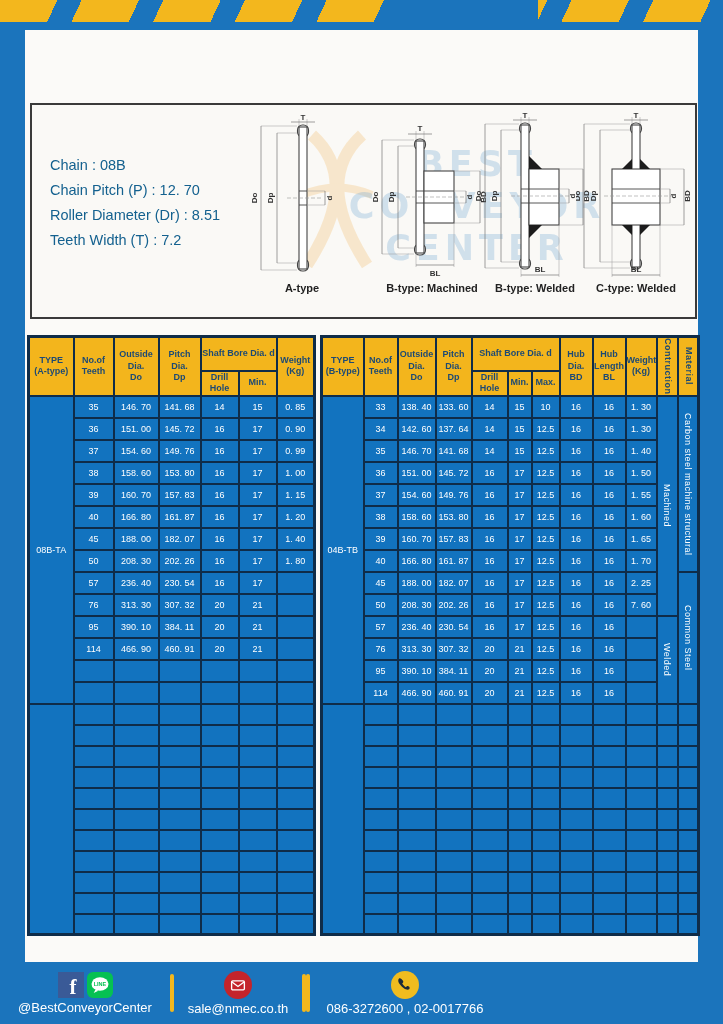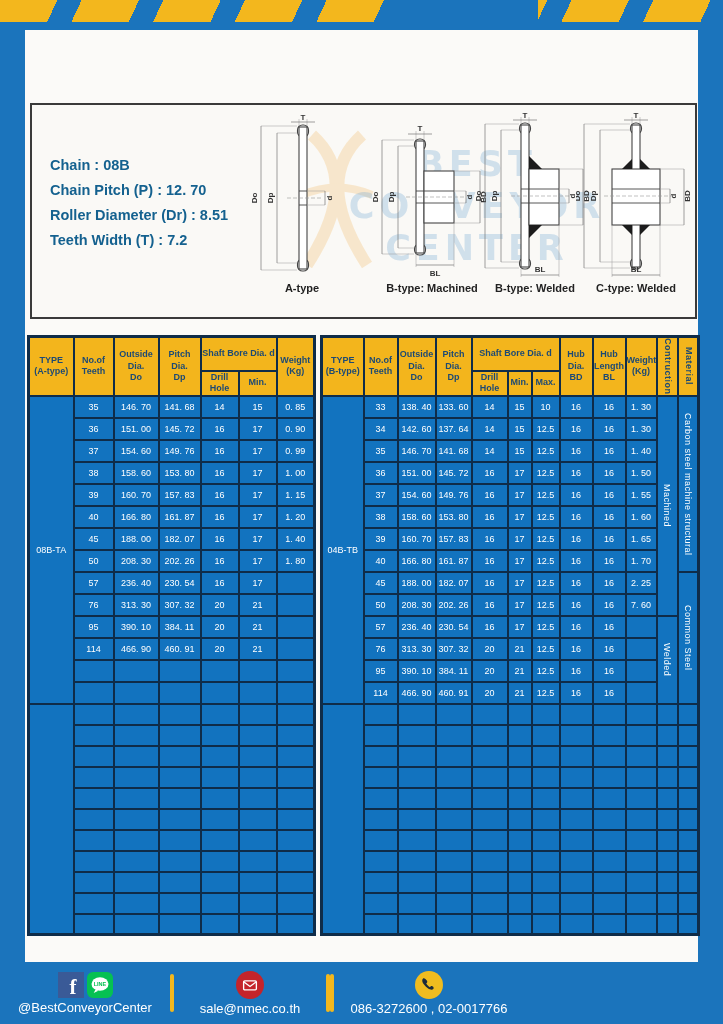--- a/index.html
+++ b/index.html
@@ -11,21 +11,21 @@
   .sheet{position:absolute;left:25px;top:30px;width:673px;height:932px;background:#fbfaf8}
   .title-banner{position:absolute;left:199px;top:38px;width:326px;height:50px;background:#f3b71d;
     display:flex;align-items:center;justify-content:center}
   .title-banner span{font-size:31px;font-weight:bold;color:#2d5f88;letter-spacing:.5px}
 
   .diagram-box{position:absolute;left:30px;top:103px;width:663px;height:212px;background:#faf9f6;border:2px solid #3a3a3a}
   .wm-logo{position:absolute;left:250px;top:20px;opacity:.20;z-index:0}
   .wm{position:absolute;left:300px;top:38px;width:290px;text-align:center;z-index:0}
   .wm div{font-size:35px;font-weight:bold;color:rgba(125,172,212,.33);letter-spacing:5px;line-height:42px;font-family:"DejaVu Sans",sans-serif}
   .specs{position:absolute;left:18px;top:48px;width:250px;z-index:2}
-  .spec-line{font-size:14.5px;font-weight:bold;color:#14618f;line-height:25px;white-space:nowrap}
+  .spec-line{font-size:14.5px;font-weight:normal;color:#14618f;line-height:25px;white-space:nowrap}
   .diag{position:absolute;top:8px;text-align:center;z-index:1}
   .diag svg{display:block;margin:0 auto}
   .diag-label{font-size:11px;font-weight:bold;color:#222;margin-top:1px}
   .diag.a{left:215px;width:110px}
   .diag.bm{left:340px;width:120px}
   .diag.bw{left:443px;width:120px}
   .diag.cw{left:544px;width:120px}
   .diag text{font:700 8px "Liberation Sans",sans-serif;fill:#333}
   .part{fill:#fff;stroke:#444;stroke-width:1.1}
   .dim{stroke:#777;stroke-width:.7;fill:none}
@@ -43,21 +43,21 @@
   .spec-table tbody tr{height:22px}
   .spec-table tbody.empty tr{height:21px}
   .vhead{writing-mode:vertical-rl;font-size:7.5px;letter-spacing:.5px;white-space:normal}
   .vcell{writing-mode:vertical-rl;font-size:8px;letter-spacing:.5px;color:#fff}
   .type-cell{font-size:9px;color:#fff}
   #table-a{left:27px;top:335px;width:286px}
   #table-b{left:320px;top:335px;width:377px}
 
   .footer{position:absolute;left:0;top:962px;width:723px;height:62px;background:#1b74bc;display:flex;align-items:center}
   .f-item{display:flex;flex-direction:column;align-items:center;justify-content:center;gap:2px}
-  .fw1{width:170px}.fw2{width:152px}.fw3{width:223px}.fw4{width:190px}
+  .fw1{width:170px}.fw2{width:128px}.fw3{width:223px}.fw4{width:190px}
   .f-div{width:4px;height:38px;background:#f3b71d;border-radius:2px}
   .f-text{color:#fff;font-weight:normal;font-size:13px;white-space:nowrap}
   .f-icons{display:flex;gap:3px;align-items:flex-start}
   .circle{width:28px;height:28px;border-radius:50%;display:flex;align-items:center;justify-content:center}
   .red{background:#c4242b}.cyan{background:#2aa9e0}.yellow{background:#f0bc1f}
 </style>
 </head>
 <body>
 
 <div class="page">

